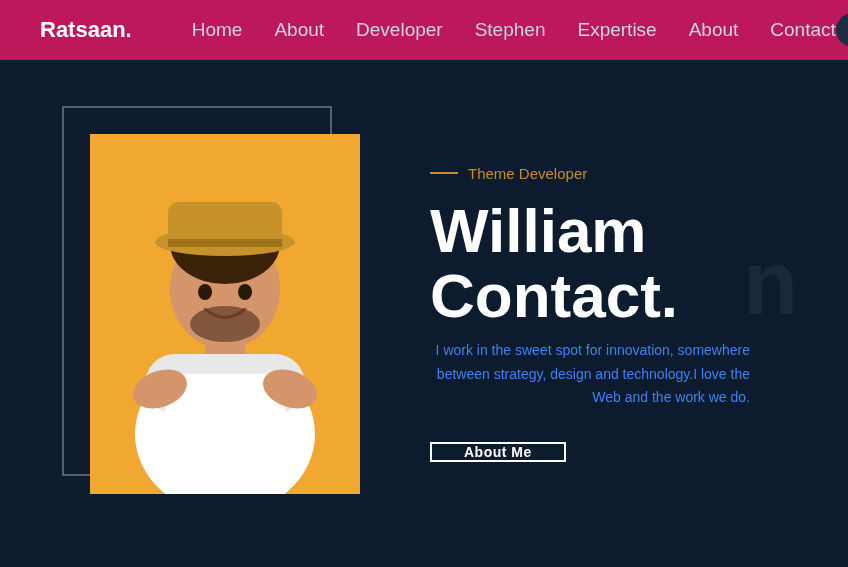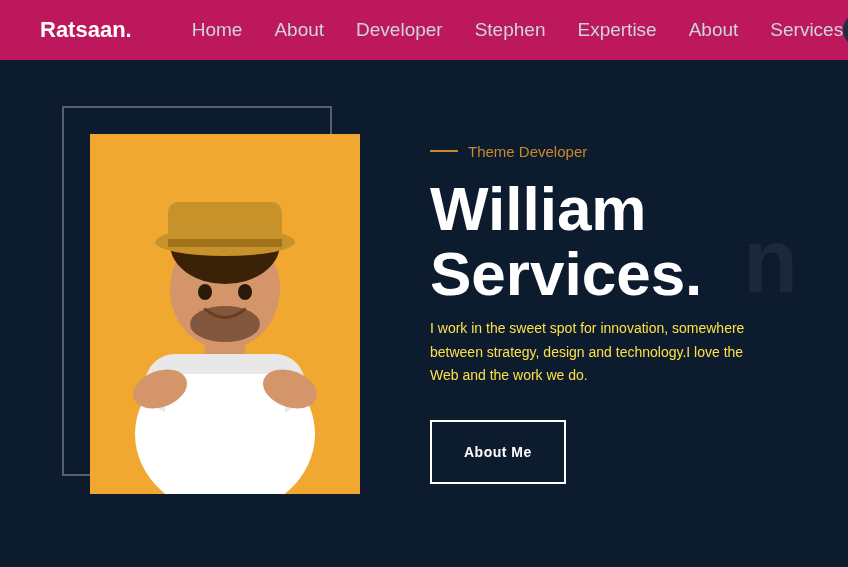--- a/index.html
+++ b/index.html
@@ -142,30 +142,31 @@
       right: -10px;
       bottom: 0;
       font-size: 90px;
       font-weight: 900;
       color: rgba(255,255,255,0.06);
       line-height: 1;
       pointer-events: none;
     }
 
     .hero-desc {
-      color: #fde047;
+      color: #3b82f6;
       font-size: 14px;
       line-height: 1.7;
       max-width: 320px;
       margin-bottom: 32px;
+      text-align: right;
     }
 
     .about-btn {
       display: inline-block;
-      padding: 22px 32px;
+      padding: 0 32px;
       border: 2px solid #fff;
       color: #fff;
       font-size: 14px;
       font-weight: 600;
       cursor: pointer;
       background: transparent;
       letter-spacing: 0.5px;
       transition: background 0.2s, color 0.2s;
     }
   </style>
@@ -174,21 +175,21 @@
 
 <nav>
   <div class="logo">Ratsaan.</div>
   <ul class="nav-links">
     <li><a href="#">Home</a></li>
     <li><a href="#">About</a></li>
     <li><a href="#">Developer</a></li>
     <li><a href="#">Stephen</a></li>
     <li><a href="#">Expertise</a></li>
     <li><a href="#">About</a></li>
-    <li><a href="#">Services</a></li>
+    <li><a href="#">Contact</a></li>
   </ul>
   <div class="social-icons">
     <button class="social-btn">
       <svg width="14" height="14" viewBox="0 0 14 14" fill="white">
           <path d="M8.5 2.3H10V0H8C5.9 0 5 1.2 5 3v1H3.5v2.3H5V14h2.5V6.3H9l.4-2.3H7.5V3.2c0-.5.2-.9.9-.9z"></path>
         </svg>
     </button>
     <button class="social-btn">
       <svg width="14" height="14" viewBox="0 0 14 14" fill="white">
           <path d="M14 2.7a5.8 5.8 0 01-1.6.5 2.8 2.8 0 001.2-1.6 5.6 5.6 0 01-1.8.7A2.8 2.8 0 007 5c0 .2 0 .4.1.6A8 8 0 011 2.1a2.8 2.8 0 00.9 3.8 2.8 2.8 0 01-1.3-.4v.1a2.8 2.8 0 002.3 2.8c-.3.1-.5.1-.8.1a2.9 2.9 0 01-.6-.1 2.8 2.8 0 002.6 2A5.6 5.6 0 010 11.4a7.9 7.9 0 004.4 1.3c5.3 0 8.2-4.4 8.2-8.2v-.4A6 6 0 0014 2.7z"></path>
@@ -246,21 +247,21 @@
 
   <div class="right-content">
     <div class="role-line">
       <div class="role-dash"></div>
       <span class="role-text">Theme Developer</span>
     </div>
 
     <div class="hero-name">
       <div>William</div>
       <div style="position:relative;">
-        <span>Services.</span>
+        <span>Contact.</span>
         <span class="hero-name-bg-letter">n</span>
       </div>
     </div>
 
     <p class="hero-desc">I work in the sweet spot for innovation, somewhere between strategy, design and technology.I love the Web and the work we do.</p>
 
     <button class="about-btn">About Me</button>
   </div>
 
 </div>

